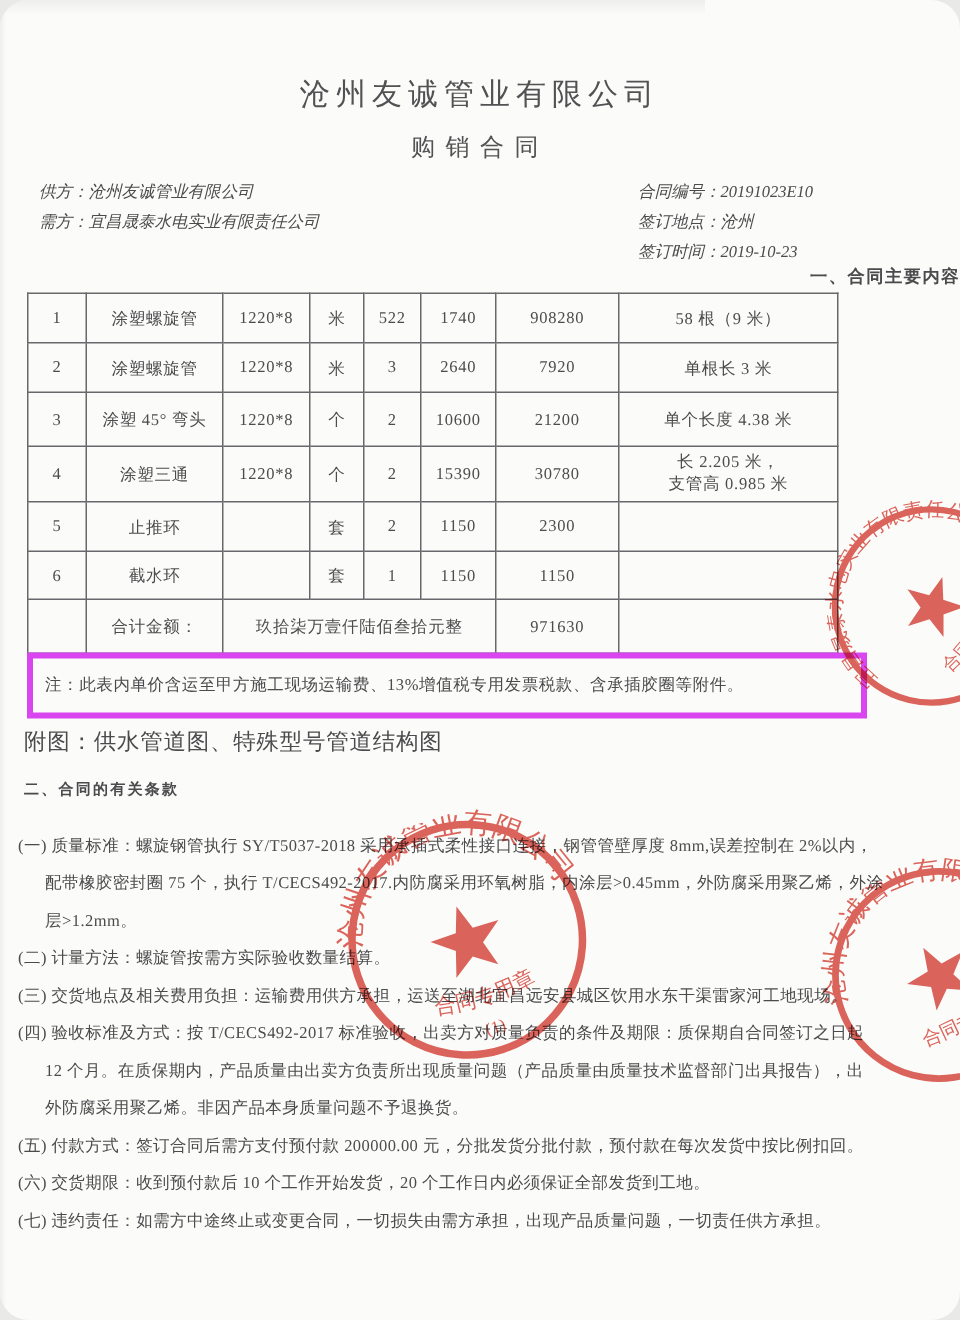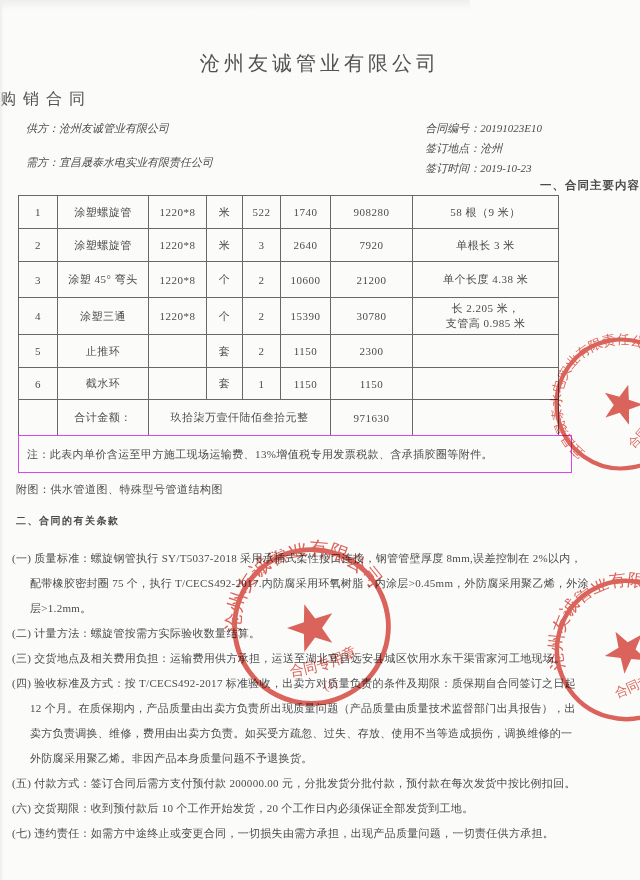--- a/index.html
+++ b/index.html
@@ -1,45 +1,46 @@
 <!DOCTYPE html>
 <html><head>
 <meta charset="utf-8">
 <style>
   html,body{margin:0;padding:0;background:#e9e9e7;}
   .page{
     position:relative;width:640px;height:880px;margin:0 auto;
     background:#fbfbf9;overflow:hidden;
     font-family:"Liberation Serif","DejaVu Serif",serif;
     color:#4b4b4d;
+    border-radius:19px;
   }
   .scan-strip{position:absolute;top:0;left:0;width:470px;height:10px;
     background:linear-gradient(180deg,#ededeb 0%,rgba(237,237,235,0)) ;opacity:.9;}
   .scan-edge{position:absolute;top:0;left:0;width:4px;height:880px;
     background:linear-gradient(90deg,#eeeeec,rgba(238,238,236,0));}
   .doc-title{margin:50px 0 0;text-align:center;font-size:20px;line-height:26px;
     letter-spacing:4px;font-weight:400;color:#525254;}
-  .doc-subtitle{margin:12px 0 0;text-align:left;font-size:16px;line-height:22px;
+  .doc-subtitle{margin:12px 0 0;text-align:center;font-size:16px;line-height:22px;
     letter-spacing:7px;font-weight:400;color:#525254;}
   .meta{display:flex;justify-content:space-between;margin:8px 26px 0 26px;font-size:11px;font-style:italic;}
   .meta .left .line{line-height:20px;}
-  .meta .left .line + .line{margin-top:14px;}
+  .meta .left .line + .line{}
   .meta .right .line{line-height:20px;}
   .meta .right{margin-right:72px;}
   .sec-heading{margin:0 0 0 16px;font-size:11.5px;line-height:15px;font-weight:600;
     letter-spacing:1px;color:#4b4b4d;text-align:right;}
   table.items{border-collapse:collapse;table-layout:fixed;margin:2px 0 0 18px;
     font-size:11px;color:#4c4c4e;}
   table.items td,table.items th{border:1px solid #68686c;text-align:center;
     vertical-align:middle;font-weight:400;white-space:pre-line;padding:0 2px;
     letter-spacing:.5px;overflow:hidden;}
   table.items th{font-size:11.5px;}
-  .note-box{width:538px;margin:-1px 0 0 18px;border:1px solid #d946ef;
+  .note-box{width:538px;margin:-1px 0 0 18px;border:4px solid #d946ef;
     padding:11px 6px 10px 8px;font-size:11px;letter-spacing:.4px;line-height:15px;}
-  .attachment{margin:8px 0 16px 16px;font-size:11px;line-height:16px;letter-spacing:.5px;}
+  .attachment{margin:8px 0 16px 16px;font-size:15px;line-height:16px;letter-spacing:.5px;}
   .terms{margin:18px 26px 0 12px;font-size:11px;letter-spacing:.3px;}
   .terms .t-line{line-height:25px;white-space:nowrap;}
   .terms .t-line.cont{padding-left:18px;}
   .seal{position:absolute;mix-blend-mode:multiply;opacity:.85;pointer-events:none;}
   .sec2-heading{margin:8px 0 0 16px;font-size:10px;line-height:15px;font-weight:600;
     letter-spacing:1.5px;}
 </style>
 </head>
 <body>
 
@@ -154,21 +155,20 @@
   <div class="sec2-heading">二、合同的有关条款</div>
 
   <div class="terms">
     <div class="t-line">(一) 质量标准：螺旋钢管执行 SY/T5037-2018 采用承插式柔性接口连接，钢管管壁厚度 8mm,误差控制在 2%以内，</div>
     <div class="t-line cont">配带橡胶密封圈 75 个，执行 T/CECS492-2017.内防腐采用环氧树脂，内涂层&gt;0.45mm，外防腐采用聚乙烯，外涂</div>
     <div class="t-line cont">层&gt;1.2mm。</div>
     <div class="t-line">(二) 计量方法：螺旋管按需方实际验收数量结算。</div>
     <div class="t-line">(三) 交货地点及相关费用负担：运输费用供方承担，运送至湖北宜昌远安县城区饮用水东干渠雷家河工地现场。</div>
     <div class="t-line">(四) 验收标准及方式：按 T/CECS492-2017 标准验收，出卖方对质量负责的条件及期限：质保期自合同签订之日起</div>
     <div class="t-line cont">12 个月。在质保期内，产品质量由出卖方负责所出现质量问题（产品质量由质量技术监督部门出具报告），出</div>
-    <div class="t-line cont">卖方负责调换、维修，费用由出卖方负责。如买受方疏忽、过失、存放、使用不当等造成损伤，调换维修的一</div>
     <div class="t-line cont">外防腐采用聚乙烯。非因产品本身质量问题不予退换货。</div>
     <div class="t-line">(五) 付款方式：签订合同后需方支付预付款 200000.00 元，分批发货分批付款，预付款在每次发货中按比例扣回。</div>
     <div class="t-line">(六) 交货期限：收到预付款后 10 个工作开始发货，20 个工作日内必须保证全部发货到工地。</div>
     <div class="t-line">(七) 违约责任：如需方中途终止或变更合同，一切损失由需方承担，出现产品质量问题，一切责任供方承担。</div>
   </div>
 
   <svg class="seal" style="left:551px;top:334px;transform:rotate(-55deg);" width="140" height="140" viewBox="0 0 200 200">
     <g fill="#d94a40" stroke="none">
       <circle cx="100" cy="100" r="92" fill="none" stroke="#d94a40" stroke-width="6"></circle>
       <defs>

